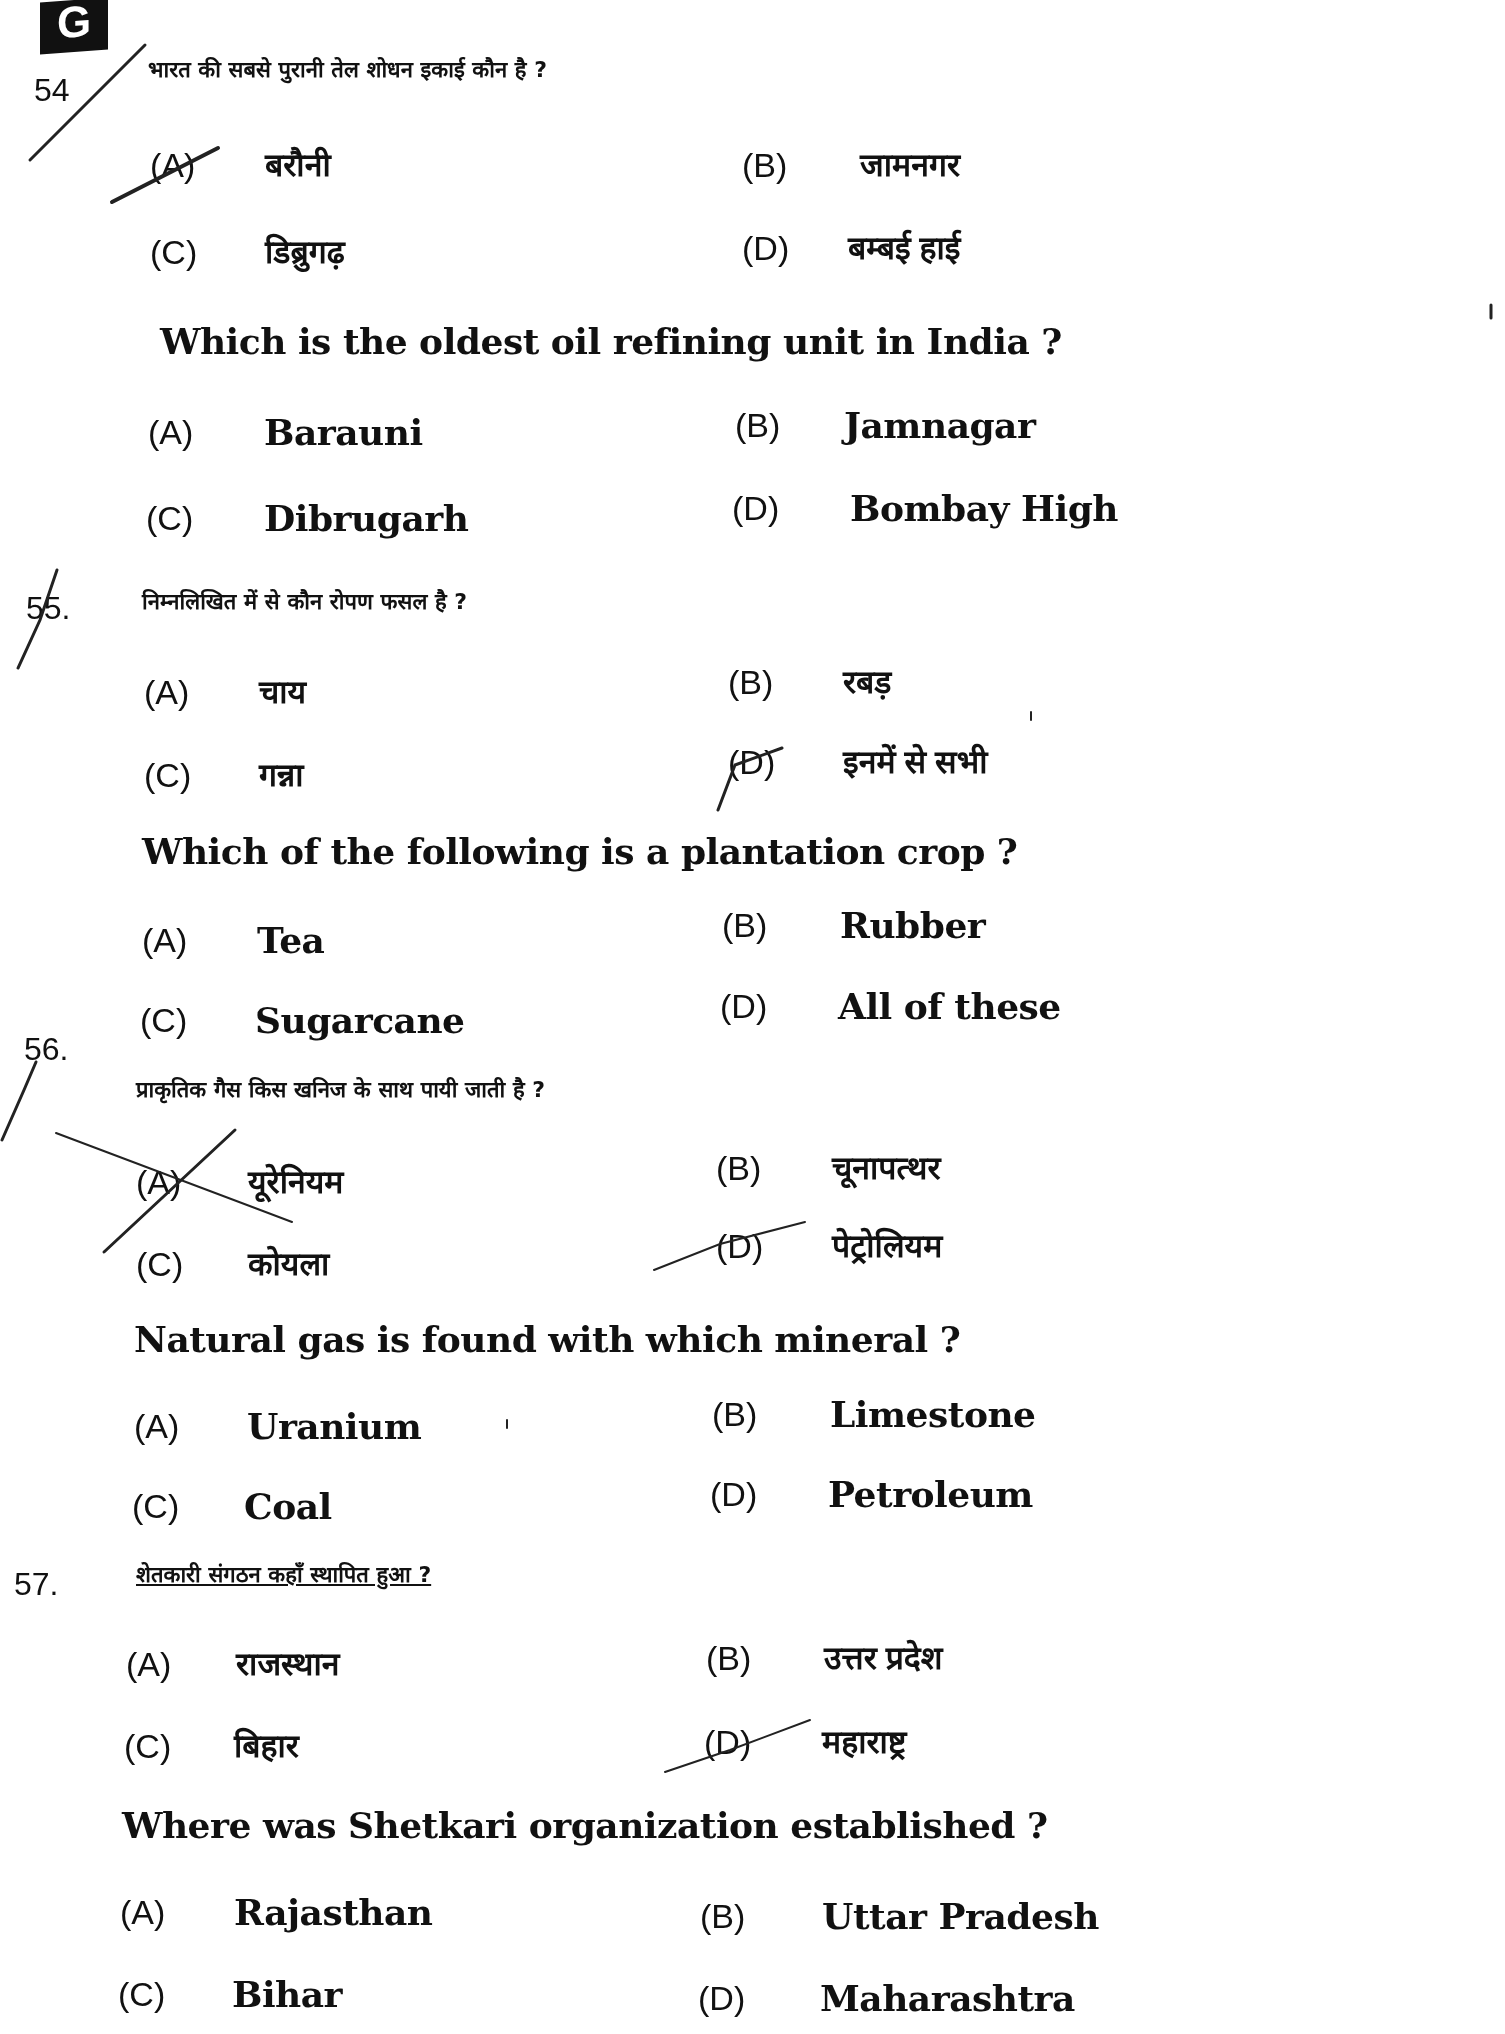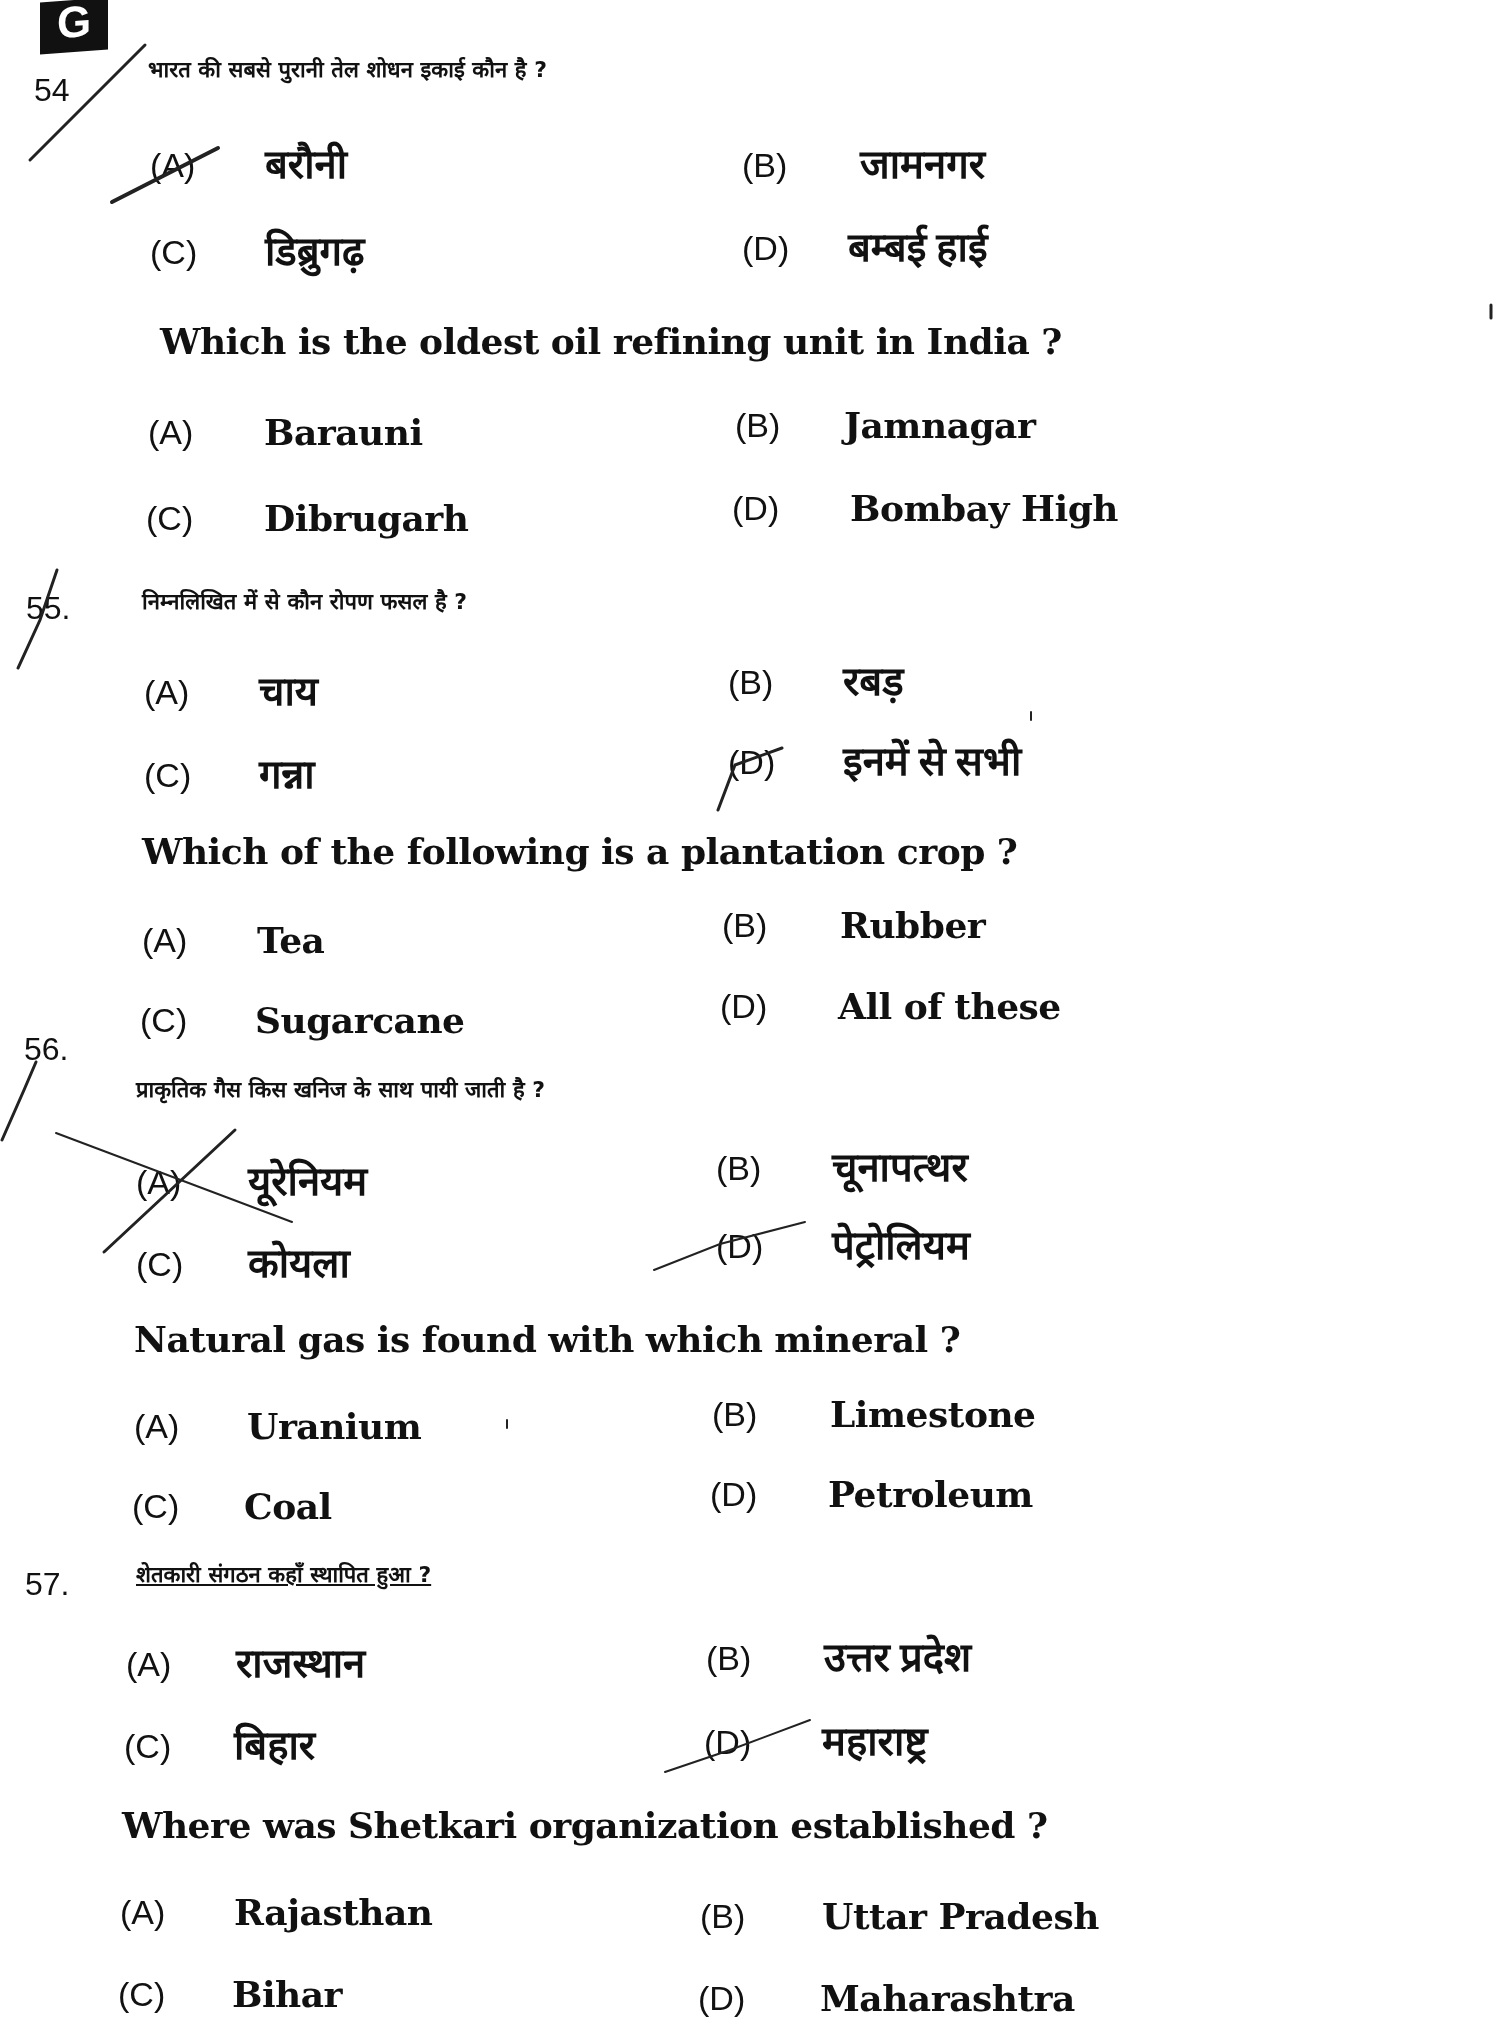--- a/index.html
+++ b/index.html
@@ -66,22 +66,22 @@
       font-family: "Liberation Sans", "DejaVu Sans", sans-serif;
       font-size: 34px;
       line-height: 40px;
     }
     .opt .val {
       position: absolute;
       left: 115px; top: 0;
       line-height: 40px;
     }
     .opt.hi .val {
-      font-family: Liberation Serif, serif;
-      font-size: 40px;
+      font-family: Liberation Sans, sans-serif;
+      font-size: 32px;
       font-weight: bold;
     }
     .opt.en .val {
       font-family: "DejaVu Serif", "Liberation Serif", serif;
       font-size: 36px;
       font-weight: bold;
       letter-spacing: -0.5px;
     }
     svg.marks {
       position: absolute;
@@ -219,21 +219,21 @@
       <span class="letter">(C)</span>
       <span class="val" style="left:112px;">Coal</span>
     </div>
     <div class="opt en" style="left:710px; top:1474px;">
       <span class="letter">(D)</span>
       <span class="val" style="left:118px;">Petroleum</span>
     </div>
   </div>
 
   <div>
-    <div class="qnum" style="left:25px; top:1566px;text-align:right;">57.</div>
+    <div class="qnum" style="left:14px; top:1566px;text-align:right;">57.</div>
     <div class="qtext-hi" style="left:136px; top:1555px;text-decoration:underline;">शेतकारी संगठन कहाँ स्थापित हुआ ?</div>
 
     <div class="opt hi" style="left:126px; top:1644px;">
       <span class="letter">(A)</span>
       <span class="val" style="left:110px;">राजस्थान</span>
     </div>
     <div class="opt hi" style="left:706px; top:1638px;">
       <span class="letter">(B)</span>
       <span class="val" style="left:118px;">उत्तर प्रदेश</span>
     </div>

